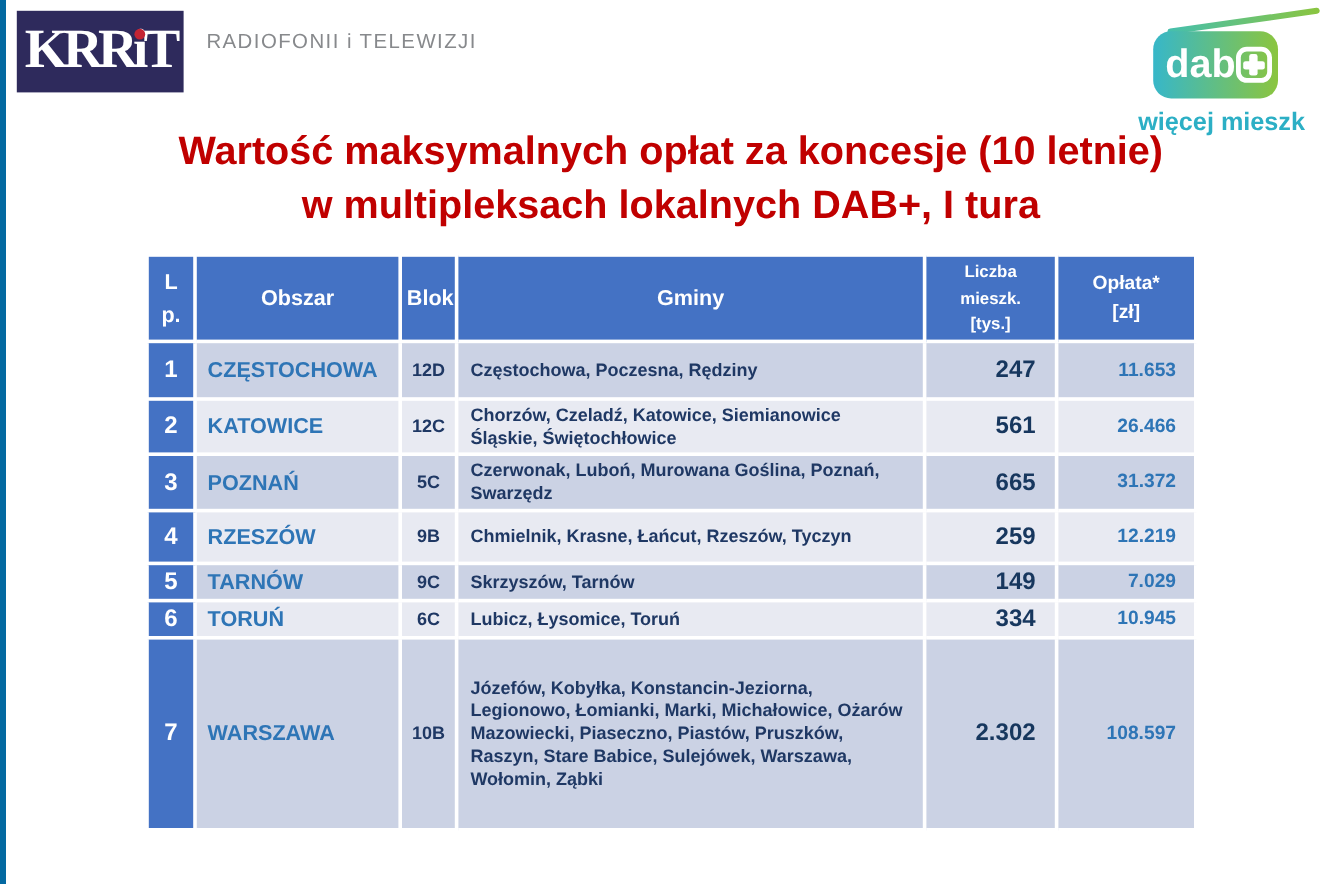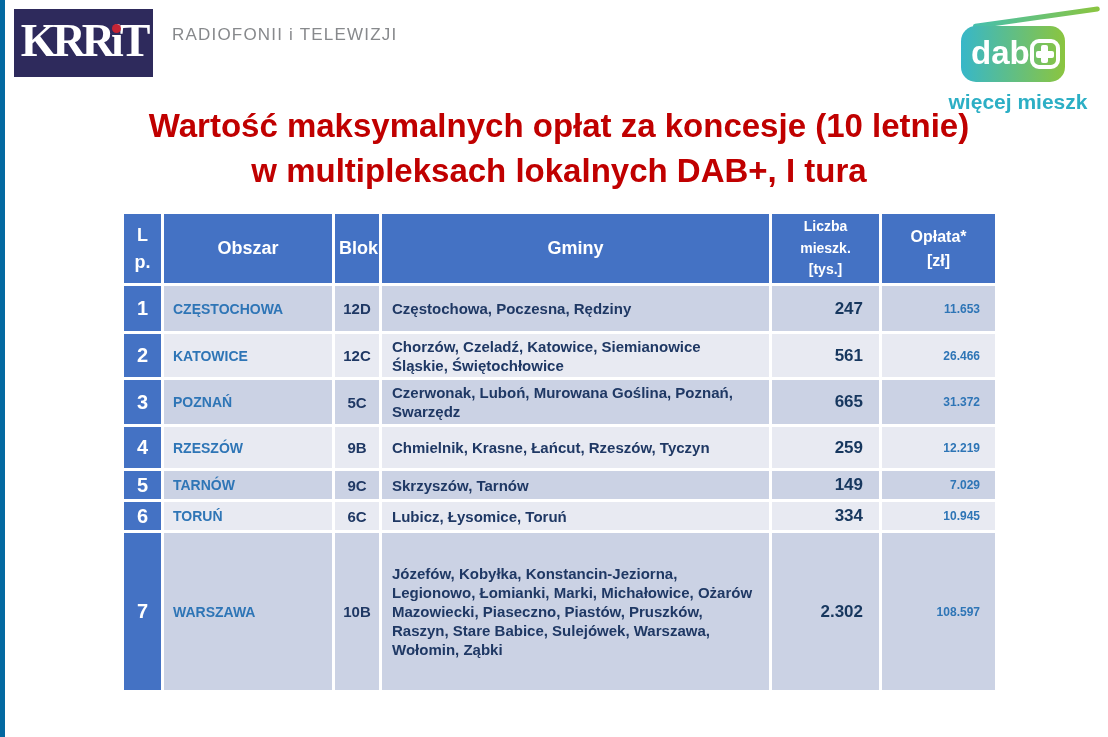--- a/index.html
+++ b/index.html
@@ -116,25 +116,25 @@
   th.h-oplata{font-size:16px;}
   .h-oplata-inner{width:66px;margin:0 auto;line-height:1.5;}
 
   td.lp{
     background:#4472c4;color:#ffffff;
     font-weight:bold;font-size:20px;text-align:center;
   }
   tr.band-a td.data{background:#cbd2e4;}
   tr.band-b td.data{background:#e8eaf2;}
 
-  td.obszar{color:#2e75b6;font-weight:bold;font-size:14px;text-align:left;padding-left:9px;}
+  td.obszar{color:#2e75b6;font-weight:bold;font-size:18px;text-align:left;padding-left:9px;}
   td.blok{color:#1f3864;font-weight:bold;font-size:15px;text-align:center;}
   td.gminy{color:#1f3864;font-weight:bold;font-size:15px;text-align:left;padding-left:10px;padding-right:14px;line-height:19px;}
-  td.liczba{color:#17375e;font-weight:bold;font-size:17px;text-align:right;padding-right:16px;}
-  td.oplata{color:#2e75b6;font-weight:bold;font-size:12px;text-align:right;padding-right:15px;}
+  td.liczba{color:#17375e;font-weight:bold;font-size:20px;text-align:right;padding-right:16px;}
+  td.oplata{color:#2e75b6;font-weight:bold;font-size:16px;text-align:right;padding-right:15px;}
 
   tr.r1{height:48px;}
   tr.r2{height:46px;}
   tr.r3{height:47px;}
   tr.r4{height:44px;}
   tr.r5{height:31px;}
   tr.r6{height:31px;}
   tr.r7{height:160px;}
 </style>
 </head>

